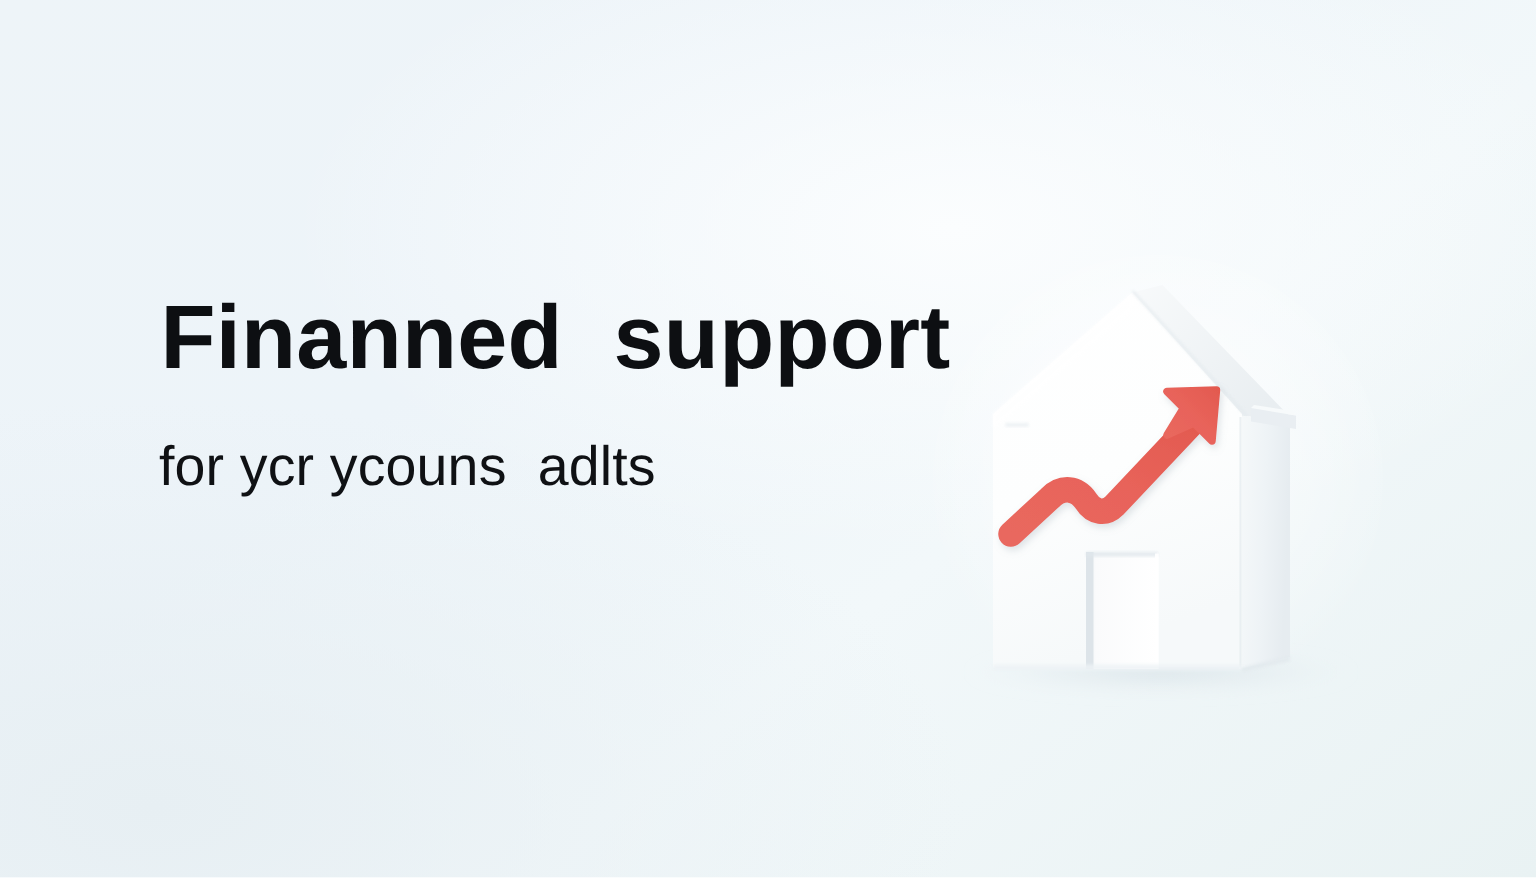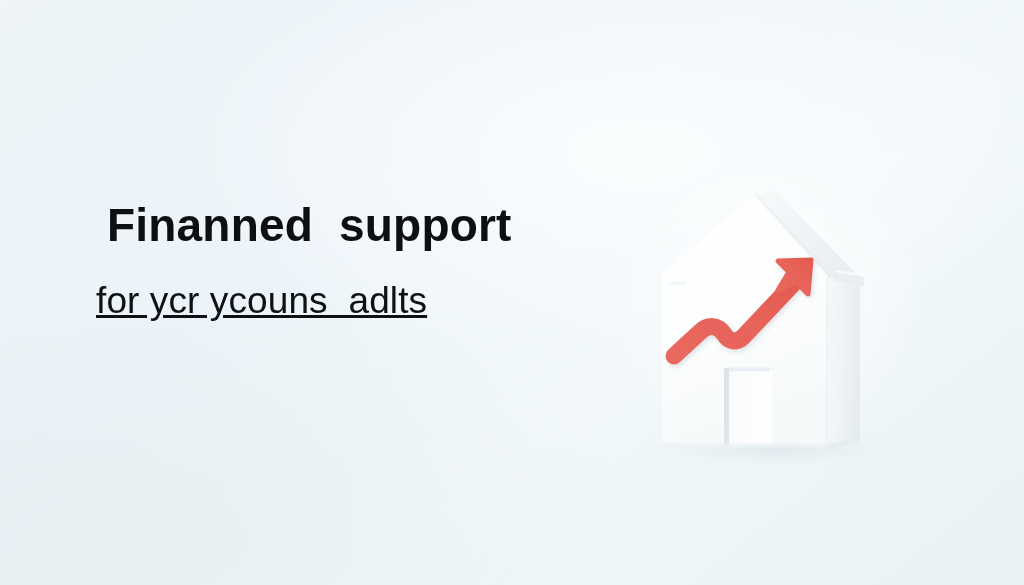--- a/index.html
+++ b/index.html
@@ -26,38 +26,37 @@
   .text-block {
     position: absolute;
     left: 0;
     top: 196px;
     width: 600px;
   }
 
   .headline {
     margin: 0;
     padding: 0 0 0 107px;
-    font-size: 46px;
+    font-size: 60px;
     font-weight: 700;
     letter-spacing: 0.2px;
     line-height: 58px;
     color: #0d0f12;
     white-space: pre;
   }
 
   .subhead {
-    margin: 2px;
+    margin: 12px;
     padding: 22px 0 0 94px;
     font-size: 37px;
     font-weight: 500;
     letter-spacing: 0.1px;
     line-height: 46px;
     color: #0f1114;
     white-space: pre;
-    text-decoration: underline;
   }
 
   
   .illustration {
     position: absolute;
     left: 612px;
     top: 160px;
     width: 330px;
     height: 330px;
   }

